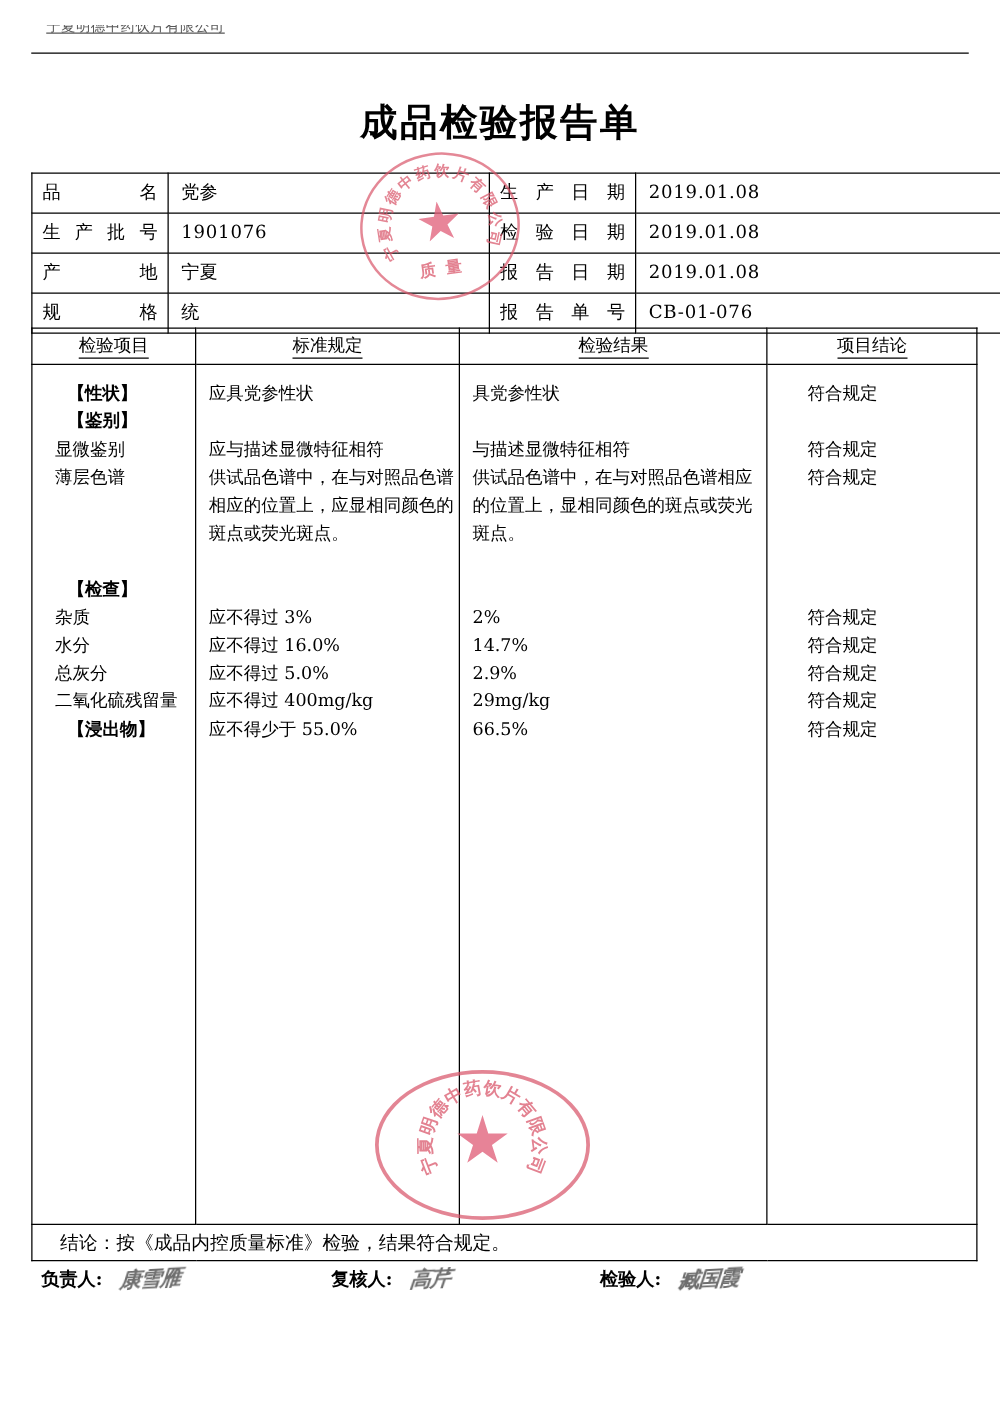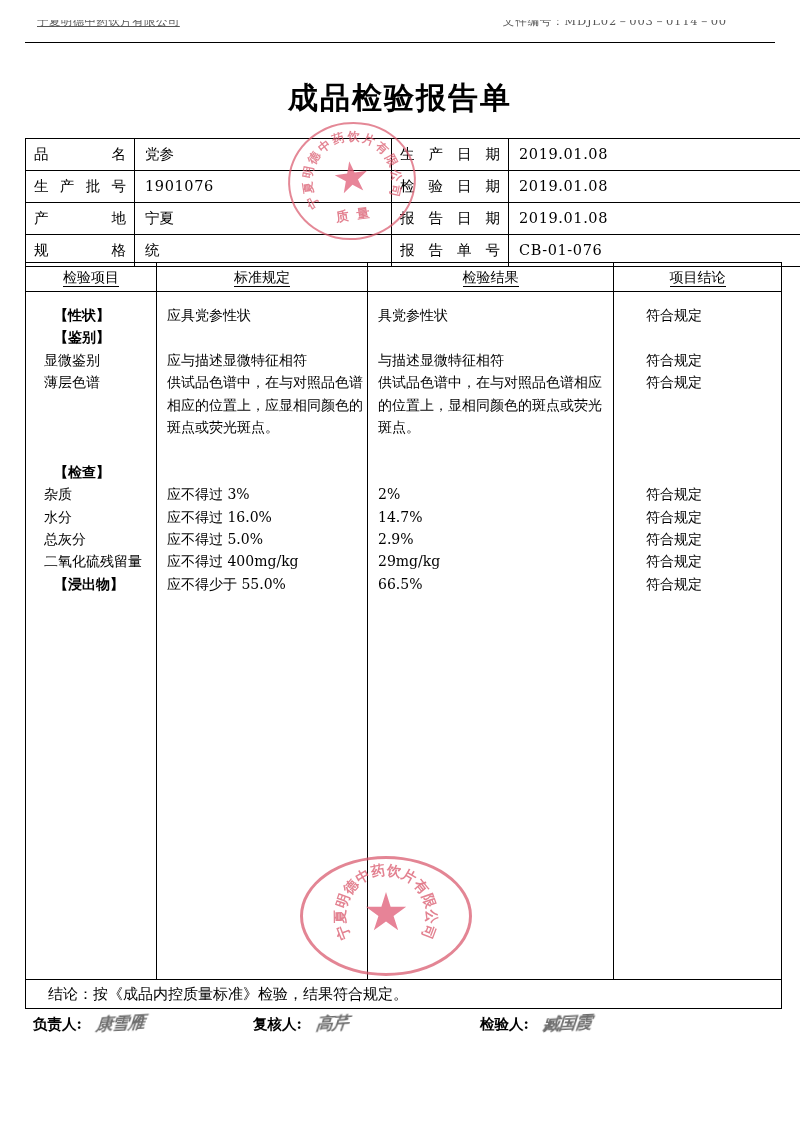--- a/index.html
+++ b/index.html
@@ -165,21 +165,21 @@
     font-style: italic;
     font-weight: bold;
     color: #4a4a4a;
     margin-left: 14px;
     transform: skewX(-8deg) rotate(-3deg);
     opacity: 0.8;
     filter: blur(0.3px);
     letter-spacing: -1px;
   }
   #sign-owner  { left: 8px; }
-  #sign-review { left: 228px; justify-content: flex-end; }
+  #sign-review { left: 240px; justify-content: flex-end; }
   #sign-tester { left: 455px; }
 
   
   .stamp {
     position: absolute;
     border-radius: 50%;
     pointer-events: none;
   }
   .stamp-outer {
     position: absolute;
@@ -243,21 +243,20 @@
   }
   #stamp-bottom .arc-char { font-size: 14px; }
   #stamp-bottom .stamp-bottom { bottom: 12px; font-size: 17px; letter-spacing: 4px; }
 </style>
 </head>
 <body>
 
 <div id="page-header">
   <div class="hdr-inner">
     <div class="hdr-left">宁夏明德中药饮片有限公司</div>
-    <div class="hdr-right">文件编号：MDJL02－003－0114－00</div>
   </div>
 </div>
 
 <div id="doc-title">成品检验报告单</div>
 
 <table class="tbl" id="info-table">
   <tbody>
     <tr>
       <td class="lbl-cell" style="width:92px"><span class="lbl-spread">品　　名</span></td>
       <td class="val-cell" style="width:246px">党参</td>

